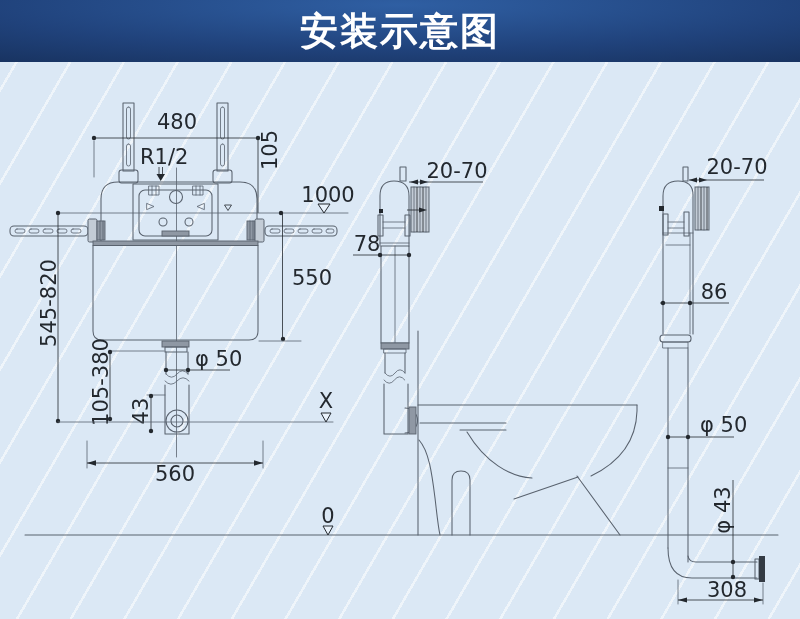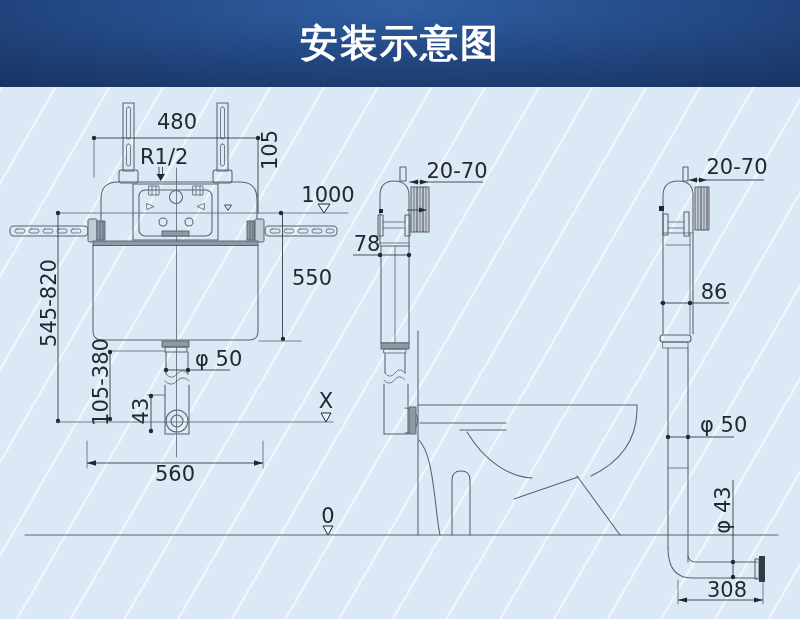--- a/index.html
+++ b/index.html
@@ -7,21 +7,21 @@
     --banner-navy:#112345; --banner-glow:#2f5fa3;
   }
   html,body{margin:0;padding:0}
   .page{position:relative;width:800px;height:619px;overflow:hidden;
         background:var(--bg);
         font-family:"DejaVu Sans","Liberation Sans",sans-serif}
   .stripes{position:absolute;inset:0;
         background:repeating-linear-gradient(120deg,
           rgba(255,255,255,0) 0 44px,
           rgba(255,255,255,.55) 44px 46.5px)}
-  .banner{position:absolute;top:0;left:0;width:800px;height:87px;
+  .banner{position:absolute;top:0;left:0;width:800px;height:62px;
         display:flex;align-items:center;justify-content:center;
         background:radial-gradient(130% 180% at 50% 8%,
           var(--banner-glow) 0%, #20427b 40%, #152d56 74%, var(--banner-navy) 100%)}
   .banner h1{margin:0;color:#ffffff;font-size:38px;font-weight:bold;letter-spacing:2px;
         font-family:"DejaVu Sans","Liberation Sans",sans-serif}
   svg.draw{position:absolute;inset:0}
   .s{stroke:var(--line);stroke-width:1.05;fill:none;stroke-linecap:round;stroke-linejoin:round}
   .d{stroke:var(--ink);stroke-width:1;fill:none}
   .t8{stroke-width:.8}
   .dot{fill:var(--ink);stroke:none}

